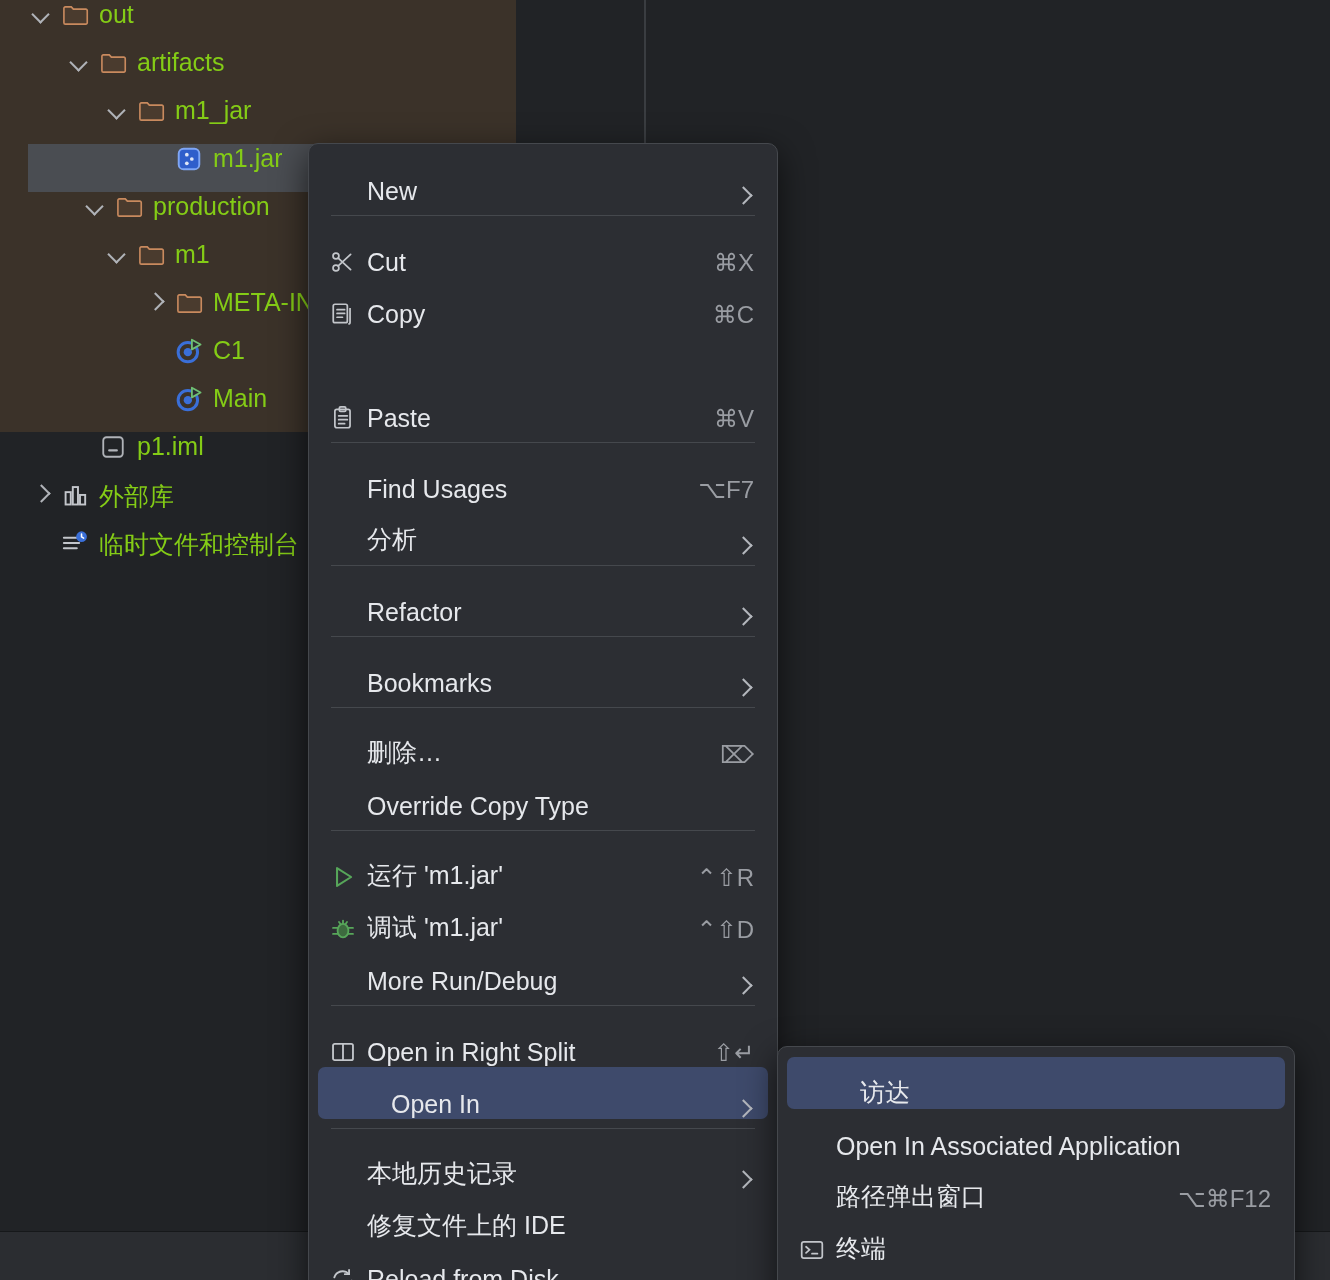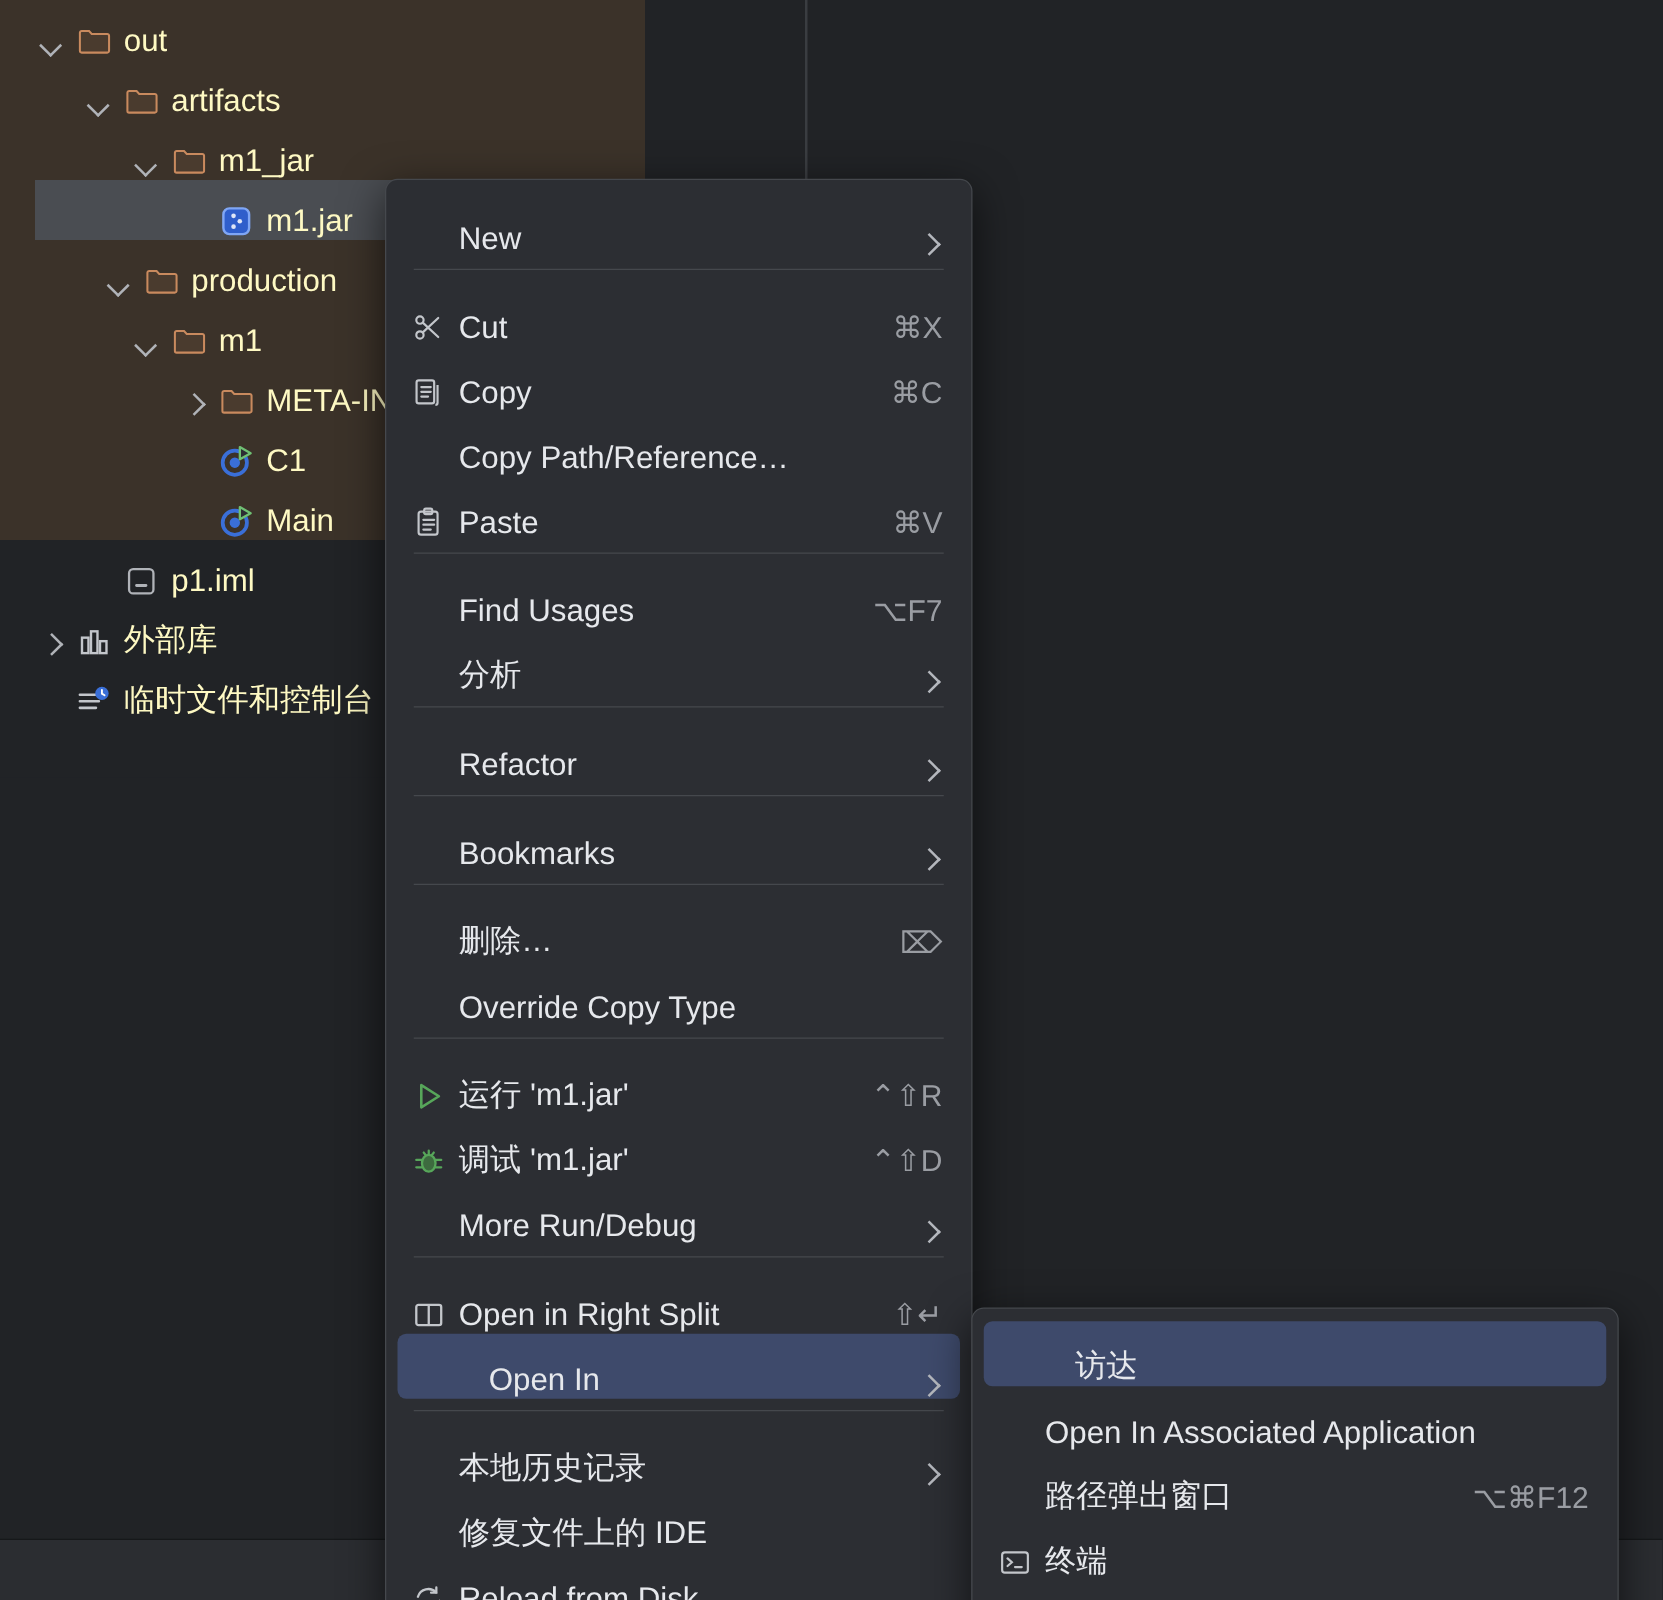--- a/index.html
+++ b/index.html
@@ -17,22 +17,22 @@
   .pane-divider{ position:absolute; left:644px; top:0; width:1.5px;  height:1232px; background:#3a3d41; }
   .pane-bottom { position:absolute; left:0;   top:1232px; width:1330px; height:48px; background:#2b2d31; }
   .pane-bottom-line { position:absolute; left:0; top:1231px; width:1330px; height:1px; background:#16181a; }
 
   
   .tree { position:absolute; left:0; top:0; width:516px; height:432px; background:#3b3229; }
   .tree-rest { position:absolute; left:0; top:432px; width:645px; height:190px; background:#212326; }
 
   .row {
     position:absolute; left:0; height:48px; width:100%;
-    display:flex; align-items:flex-end;
-    color:#fef9c3; font-size:25px; white-space:nowrap;
+    display:flex; align-items:flex-start;
+    color:#84cc16; font-size:25px; white-space:nowrap;
   }
   .row .chev {
     width:26px; height:26px; flex:0 0 26px; margin-right:6px;
     position:relative;
   }
   .row .chev::before {
     content:""; position:absolute; left:6px; top:8px;
     width:11px; height:11px;
     border-right:2.4px solid #b0b3b8; border-bottom:2.4px solid #b0b3b8;
     transform:rotate(45deg);
@@ -243,21 +243,20 @@
             <rect x="3" y="3" width="13" height="17" rx="1.6"></rect>
             <path d="M18.5 6.5v13a1.6 1.6 0 0 1-1.6 1.6"></path>
             <path d="M6.5 8h7M6.5 11.5h7M6.5 15h5" stroke-linecap="round"></path>
           </svg>
         </span>
         <span class="mi-lbl">Copy</span>
         <span class="mi-key">⌘C</span>
       </div>
       <div class="mi">
         <span class="ico"></span>
-        <span class="mi-lbl">Copy Path/Reference…</span>
       </div>
       <div class="mi">
         <span class="ico">
           <svg width="26" height="26" viewBox="0 0 24 24" fill="none" stroke="#c3c6cb" stroke-width="1.6">
             <rect x="4.5" y="4" width="14" height="17" rx="1.8"></rect>
             <rect x="8.6" y="1.8" width="6" height="4" rx="1.2"></rect>
             <path d="M8 10h8M8 13.6h8M8 17.2h5.5" stroke-linecap="round"></path>
           </svg>
         </span>
         <span class="mi-lbl">Paste</span>

